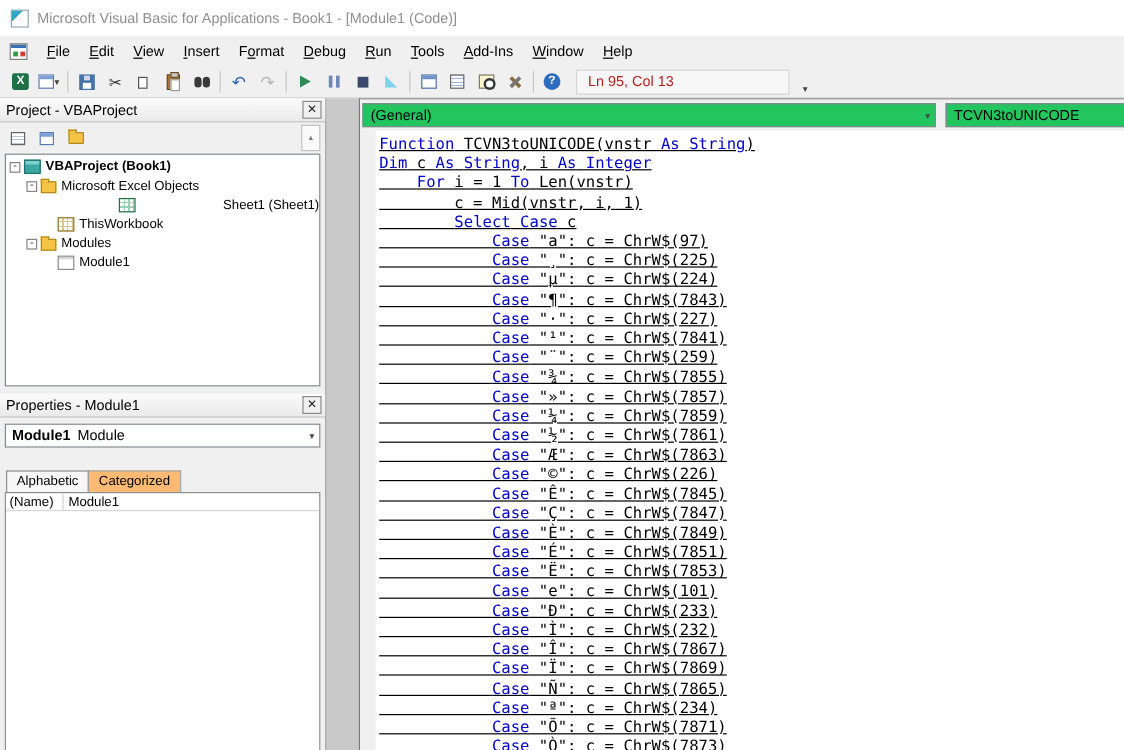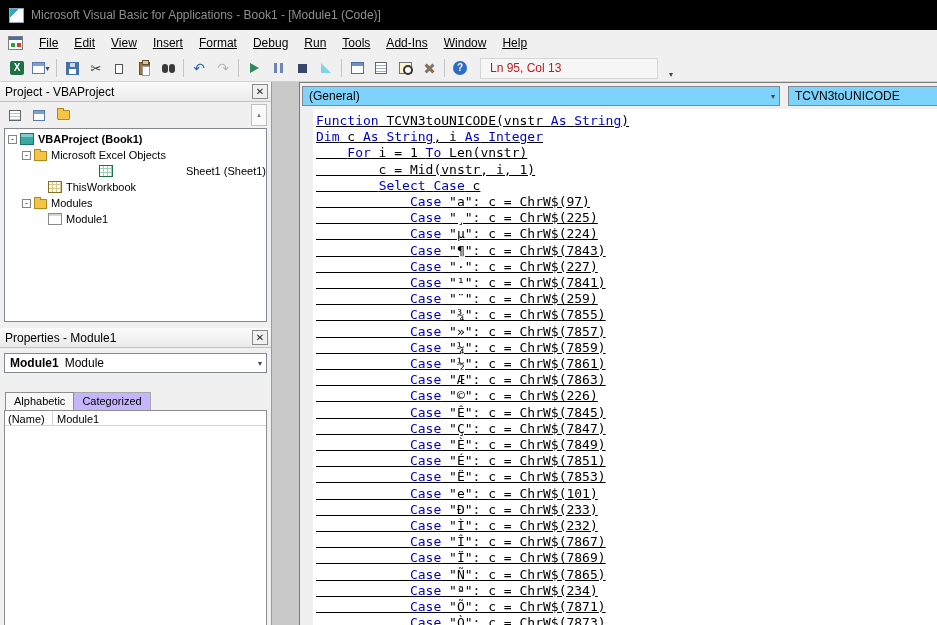--- a/index.html
+++ b/index.html
@@ -5,30 +5,30 @@
   * { box-sizing: border-box; }
   body { margin: 0; background: #e8e8e8; }
   .app {
     position: relative; width: 937px; height: 625px; overflow: hidden;
     background: #c9c9c9; font-family: "Liberation Sans", sans-serif; color: #000;
   }
 
   
   .titlebar {
     position: absolute; top: 0; left: 0; right: 0; height: 30px;
-    background: #000000; display: flex; align-items: center; gap: 7px; padding-left: 9px;
+    background: #ffffff; display: flex; align-items: center; gap: 7px; padding-left: 9px;
   }
   .app-icon { width: 15px; height: 15px; border: 1px solid #8fa8b8;
     background: linear-gradient(135deg, #2fa8c9 0 34%, #ffffff 34%); flex: none; }
   .title-text { font-size: 12px; color: #8f8f8f; white-space: nowrap; }
 
   
   .menubar {
     position: absolute; top: 30px; left: 0; right: 0; height: 25px;
-    background: #f0f0f0; display: flex; align-items: center; padding-left: 8px; text-decoration: underline;
+    background: #f0f0f0; display: flex; align-items: center; padding-left: 8px;
   }
   .child-icon { position: relative; width: 15px; height: 14px; border: 1px solid #7d7d7d;
     background: #fff; box-shadow: inset 0 3px 0 #3f6fb5; margin-right: 8px; flex: none; }
   .child-icon::after { content: ""; position: absolute; left: 2px; top: 6px; width: 4px; height: 4px;
     background: #2f9e44; box-shadow: 6px 0 0 #d23b2f; }
   .menu-items { display: flex; }
   .menu-item { font-size: 12px; padding: 3px 8px; cursor: default; }
   .menu-item u { text-decoration: underline; }
 
   
@@ -134,33 +134,33 @@
   
   .properties-panel { position: absolute; top: 246px; left: 0; right: 0; bottom: 0; }
   .obj-combo { margin: 5px 4px 4px 4px; height: 20px; background: #fff; border: 1px solid #828790;
     display: flex; align-items: center; padding: 0 20px 0 5px; font-size: 12px; position: relative; }
   .obj-combo .objname { font-weight: bold; }
   .obj-combo .objtype { margin-left: 6px; }
   .combo-arrow { position: absolute; right: 4px; top: 0; bottom: 0; display: flex; align-items: center;
     font-size: 8px; color: #444; }
   .ptabs { display: flex; padding-left: 5px; margin-top: 19px; }
   .ptab { font-size: 11px; padding: 2px 8px 3px 8px; border: 1px solid #a8a8a8; border-bottom: none;
-    background: #c4b5fd; margin-right: -1px; position: relative; }
+    background: #fdba74; margin-right: -1px; position: relative; }
   .ptab.active { background: #f7f7f7; border-color: #8e8e8e; z-index: 2; }
   .prop-grid { margin: 0 4px 4px 4px; background: #fff; border: 1px solid #8e8e8e; height: 230px; font-size: 11px; }
   .prop-row { display: flex; height: 15px; border-bottom: 1px solid #d5d5d5; }
   .prop-name { width: 48px; padding: 2px 3px; border-right: 1px solid #d5d5d5; white-space: nowrap; overflow: hidden; }
   .prop-value { flex: 1; padding: 2px 4px; white-space: nowrap; overflow: hidden; }
 
   
   .code-window { position: absolute; top: 82px; left: 299px; right: 0; bottom: 0;
     background: #fff; border-left: 1px solid #7a7a7a; border-top: 1px solid #7a7a7a; }
   .combo-bar { height: 26px; background: #f0f0f0; display: flex; align-items: center;
     padding-left: 2px; gap: 8px; }
-  .combo { position: relative; height: 20px; background: #7dd3fc; border: 1px solid #828790;
+  .combo { position: relative; height: 20px; background: #22c55e; border: 1px solid #828790;
     display: flex; align-items: center; padding: 0 20px 0 6px; font-size: 12px; white-space: nowrap; overflow: hidden; }
   .combo-general { flex: 0 0 478px; }
   .combo-proc { flex: 1; border-right: none; }
   .code-area { position: absolute; top: 26px; left: 0; right: 0; bottom: 0; background: #fff; display: flex; overflow: hidden; text-decoration: underline; }
   .margin-strip { width: 13px; background: #f0f0f0; flex: none; }
   .code-lines { padding: 4px 0 0 3px; font-family: "DejaVu Sans Mono", "Liberation Mono", monospace;
     font-size: 13px; line-height: 16.2px; white-space: pre; color: #000; }
   .kw { color: #0000cc; }
 </style>
 </head>

